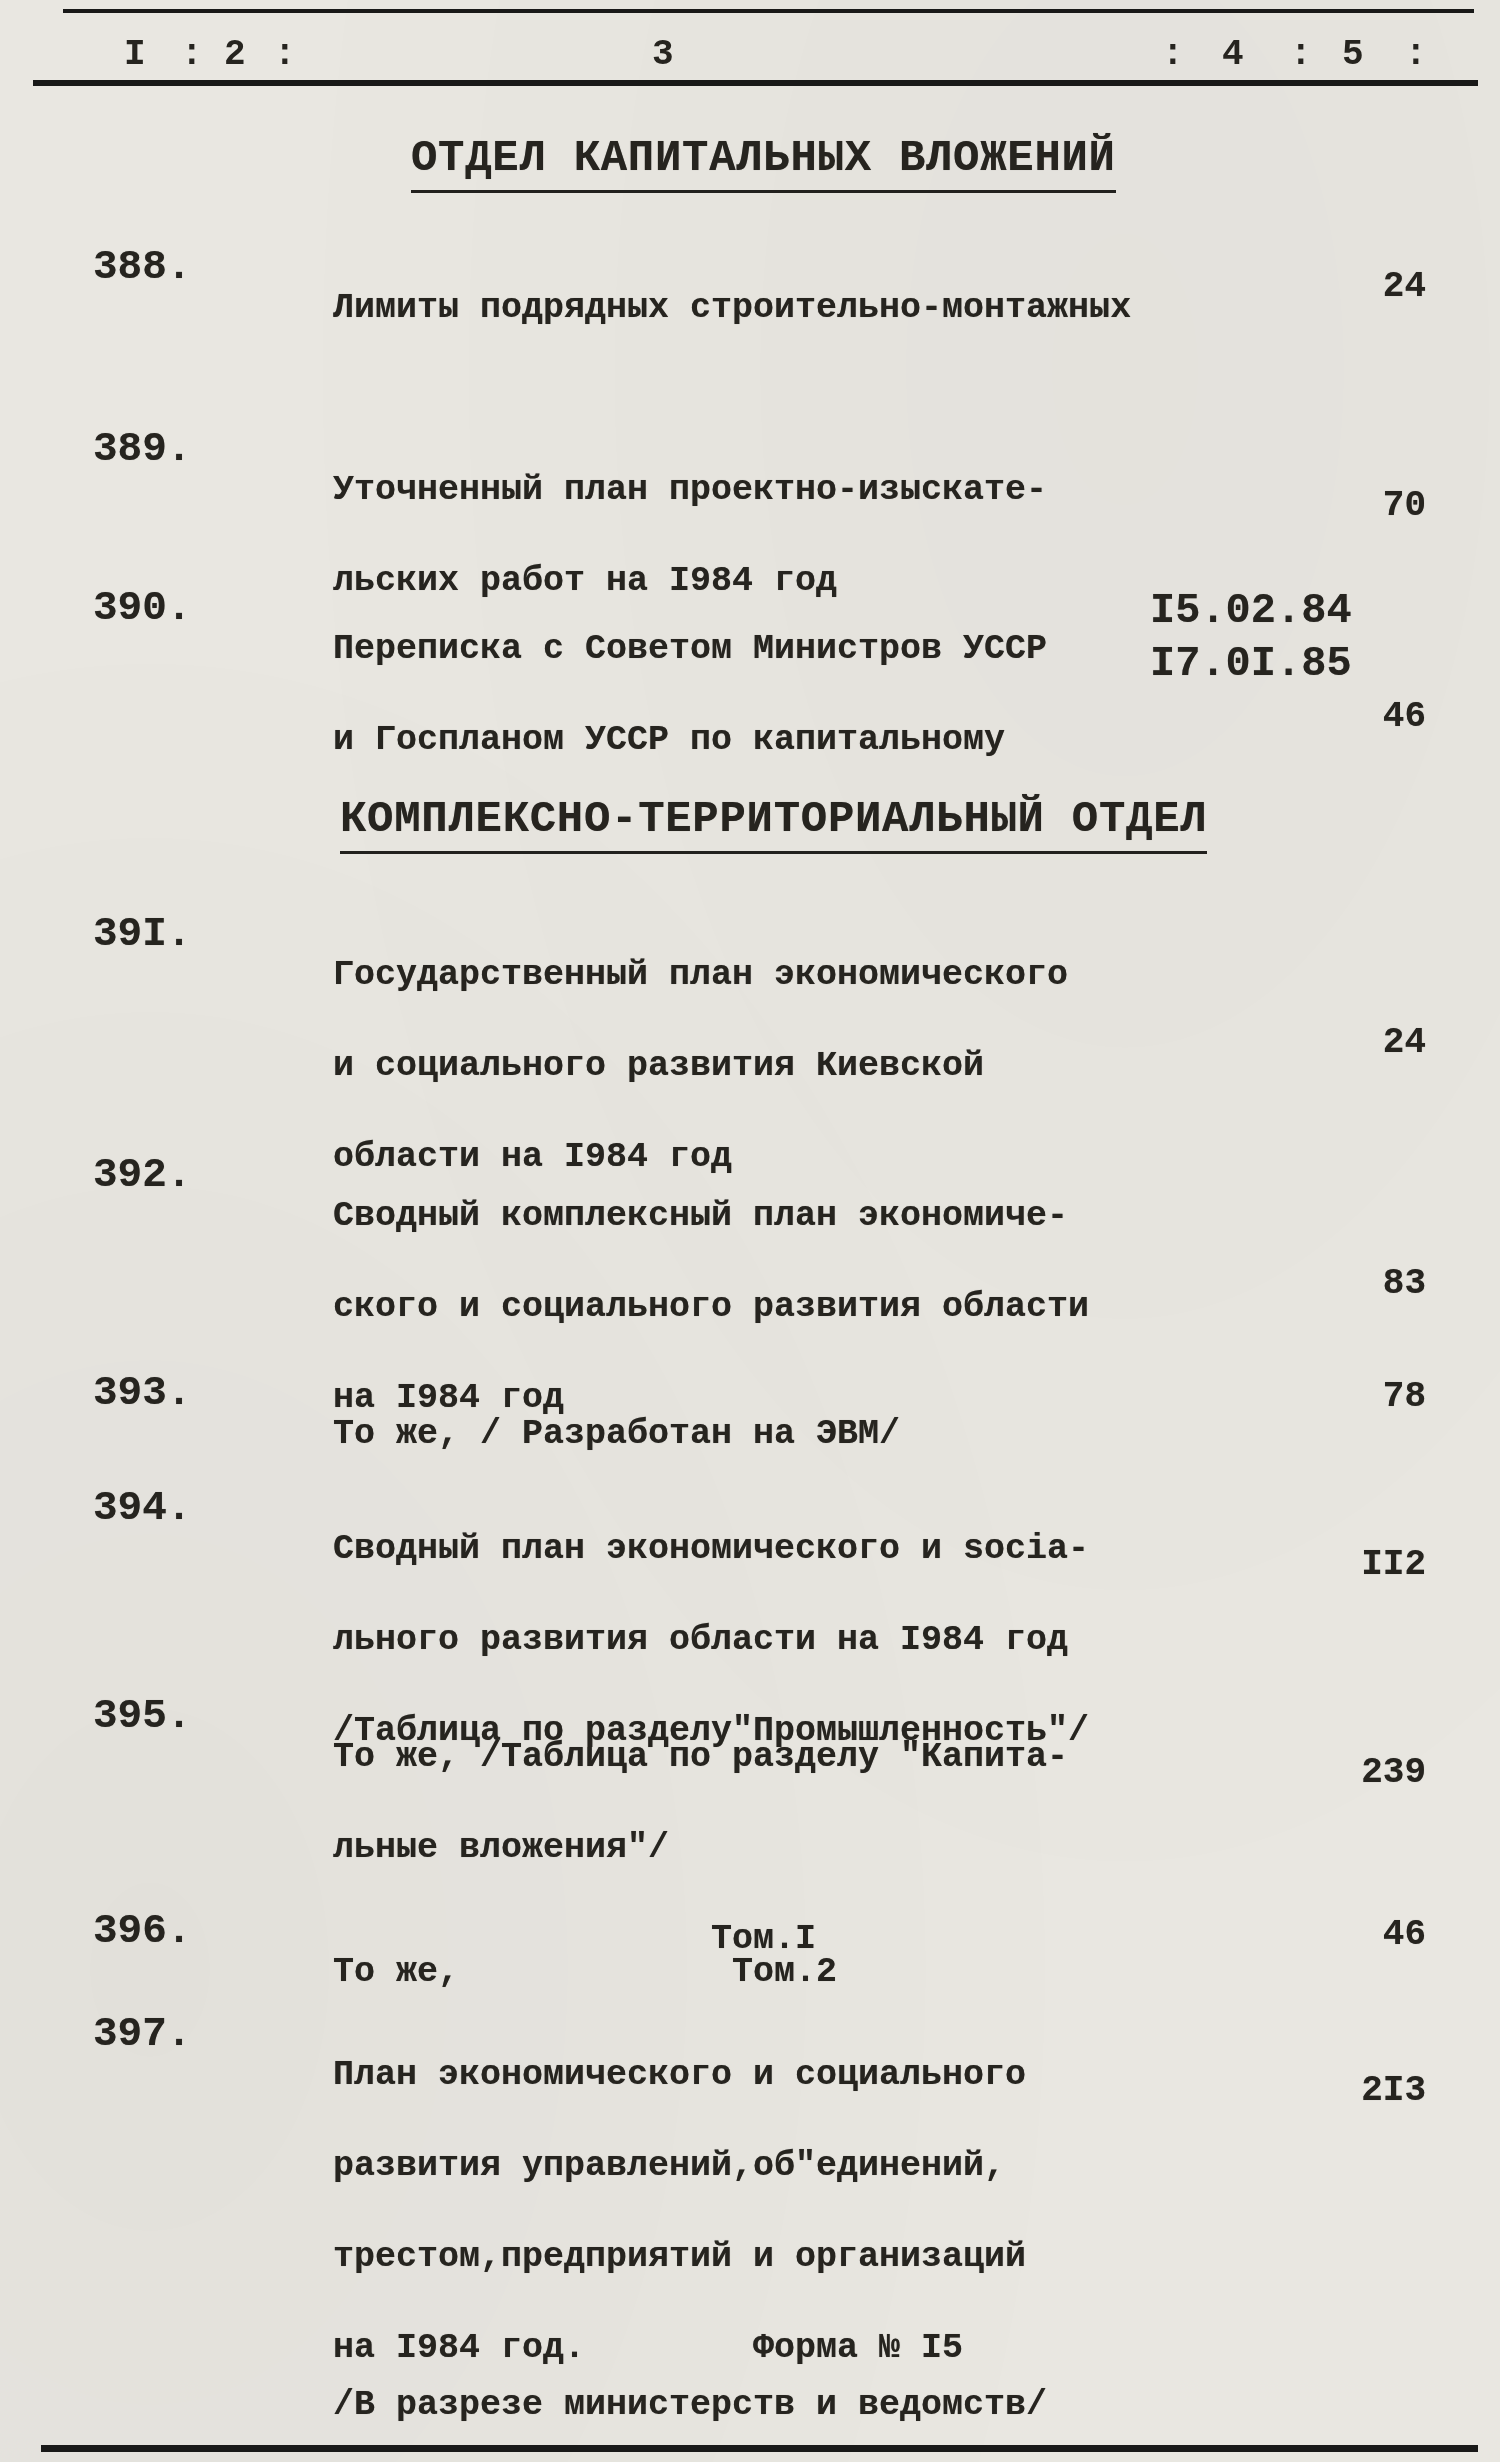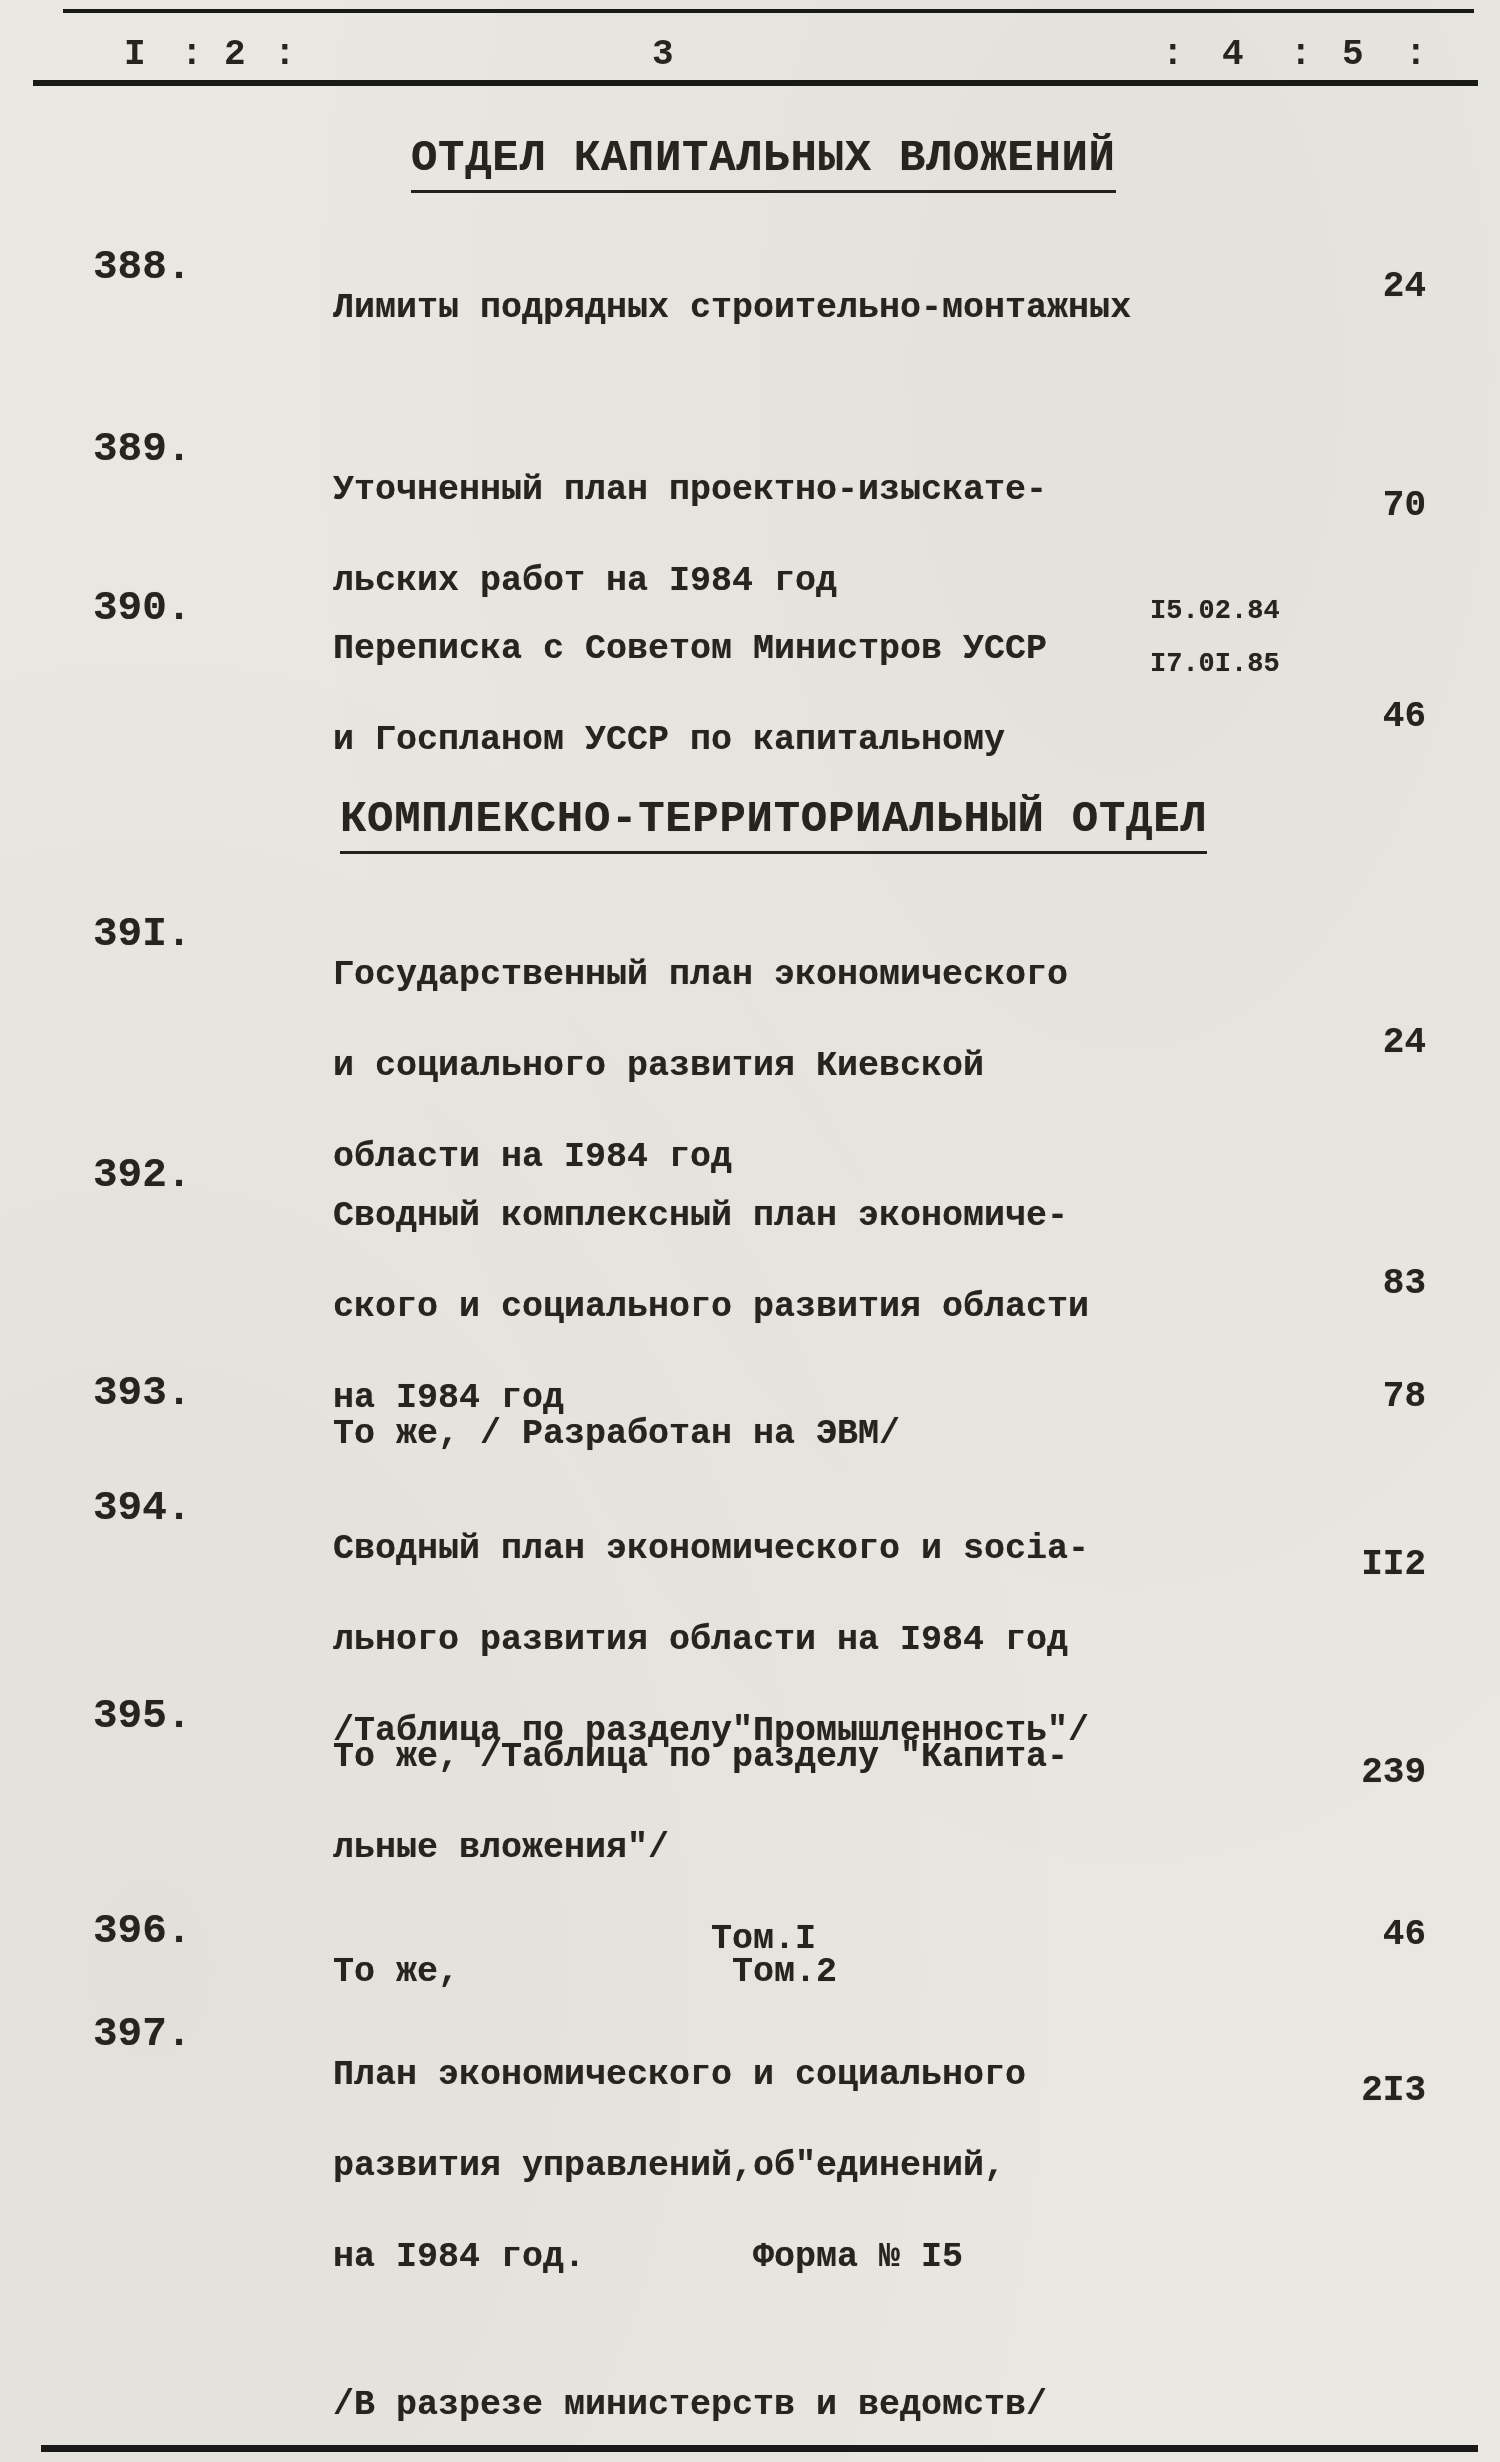--- a/index.html
+++ b/index.html
@@ -16,21 +16,21 @@
   .htoken{position:absolute;top:34px;font-size:36px;white-space:pre;}
   .title{
     position:absolute;font-size:44px;letter-spacing:0.7px;white-space:pre;
     border-bottom:3px solid #22211e;padding-bottom:6.7px;
     text-shadow:0 0 0.7px rgba(20,20,20,.45);
   }
   .entry{position:absolute;left:0;right:0;}
   .num{position:absolute;left:93px;top:0;font-size:41px;white-space:pre;text-shadow:0 0 0.7px rgba(20,20,20,.45);}
   .text{position:absolute;left:333px;top:0;width:837px;font-size:35px;line-height:53px;text-shadow:0 0 0.7px rgba(20,20,20,.45);}
   .text div{white-space:pre;margin-top:38px;}
-  .date{position:absolute;left:1150px;top:0;font-size:27px;line-height:53px;text-shadow:0 0 0.7px rgba(20,20,20,.45);}
+  .date{position:absolute;left:1150px;top:0;font-size:42px;line-height:53px;text-shadow:0 0 0.7px rgba(20,20,20,.45);}
   .date div{white-space:pre;}
   .pages{position:absolute;left:1302px;top:0;width:124px;text-align:right;font-size:36px;line-height:53px;white-space:pre;text-shadow:0 0 0.7px rgba(20,20,20,.45);}
   .pt1{padding-top:53px;}
   .pt2{padding-top:105px;}
   .ptm{padding-top:16.3px;}
 </style>
 </head>
 <body>
 
 <div class="rule" style="top:9px;left:63px;width:1411px;height:3.7px;"></div>
@@ -138,20 +138,21 @@
     <div>То же,             Том.2</div>
   </div>
   <div class="pages">46</div>
 </div>
 
 <div class="entry" style="top:2011px;">
   <div class="num">397.</div>
   <div class="text">
     <div>План экономического и социального</div>
     <div>развития управлений,об"единений,</div>
+    <div>трестом,предприятий и организаций</div>
     <div>на I984 год.        Форма № I5</div>
   </div>
   <div class="pages pt1">2I3</div>
 </div>
 
 <div class="entry" style="top:2341px;">
   <div class="text">
     <div>/В разрезе министерств и ведомств/</div>
     <div>                   Том.I</div>
   </div>

